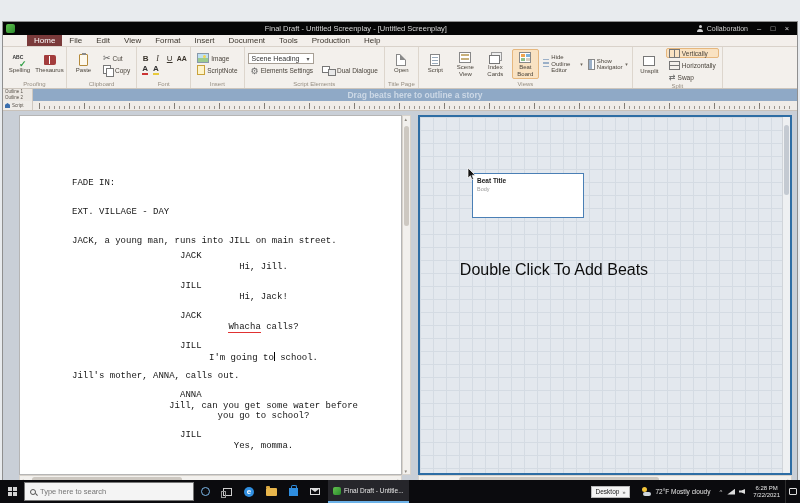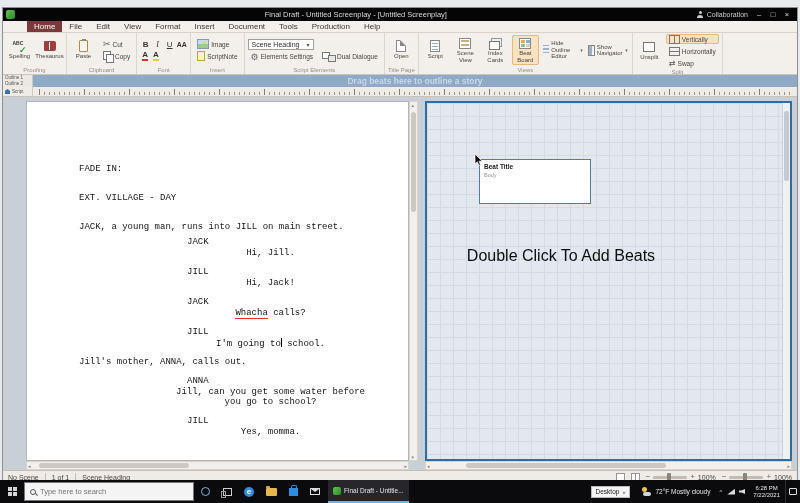--- a/index.html
+++ b/index.html
@@ -2,21 +2,21 @@
 <html><head>
 <meta charset="utf-8">
 <style>
   * { margin:0; padding:0; box-sizing:border-box; }
   html,body { width:800px; height:503px; overflow:hidden; }
   body { background:#e8ebee; font-family:"Liberation Sans", sans-serif; }
 
   .screen { position:relative; width:800px; height:503px; }
 
   
-  .window { position:absolute; left:2px; top:7px; width:796px; height:477px;
+  .window { position:absolute; left:2px; top:21px; width:796px; height:477px;
             background:#f1eeea; border:1px solid #8f8f8f; display:flex; flex-direction:column; }
 
   .titlebar { height:13px; background:#050505; color:#e6e6e6; display:flex; align-items:center;
               font-size:7.5px; padding:0 3px; gap:4px; flex:0 0 auto; }
   .app-icon { width:9px; height:9px; border-radius:2px; background:linear-gradient(135deg,#63c24e,#2a8b2d); flex:0 0 auto; }
   .tb-title { flex:1; text-align:center; color:#d8d8d8; white-space:nowrap; overflow:hidden; }
   .collab { display:flex; align-items:center; gap:3px; font-size:7px; color:#cfcfcf; }
   .person-ic { width:7px; height:7px; position:relative; }
   .person-ic::before { content:""; position:absolute; left:2px; top:0; width:3px; height:3px; border-radius:50%; background:#cfcfcf; }
   .person-ic::after { content:""; position:absolute; left:0.5px; bottom:0; width:6px; height:3px; border-radius:3px 3px 0 0; background:#cfcfcf; }
@@ -101,21 +101,21 @@
   .ruler-row { height:10px; display:flex; flex:0 0 auto; background:#efece8; border-bottom:1px solid #c9c2ba; }
   .rail-bottom { width:30px; border-right:1px solid #cfc8c0; display:flex; align-items:center; gap:2px; padding:0 2px; font-size:4.5px; color:#5a544c; }
   .lvl-marker { width:5px; height:5px; background:#3b6fae; clip-path:polygon(50% 0,100% 35%,100% 100%,0 100%,0 35%); }
   .ruler { flex:1; position:relative; }
   .ruler::before { content:""; position:absolute; left:6px; right:6px; bottom:1px; height:3px;
                    background:repeating-linear-gradient(90deg,#9a958e 0 1px,transparent 1px 5px); }
   .ruler::after { content:""; position:absolute; left:6px; right:6px; bottom:1px; height:6px;
                   background:repeating-linear-gradient(90deg,#827d76 0 1px,transparent 1px 45px); }
 
   
-  .content { flex:1; display:flex; background:#c9cfd7; padding:4px 5px 0 23px; min-height:0; }
+  .content { flex:1; display:flex; background:#c9cfd7; padding:4px 5px 0 16px; min-height:0; }
 
   .script-pane { width:392px; position:relative; margin-right:7px; flex:0 0 auto; }
   .page { position:absolute; left:0; top:0; right:9px; bottom:9px; background:#fff; border:1px solid #b5b5b5;
           overflow:hidden; padding-top:62px; font-family:"Liberation Mono","DejaVu Sans Mono",monospace; font-size:9px; color:#161616; }
   .ln { height:10px; line-height:10px; white-space:pre; }
   .action { margin-left:52px; }
   .character { margin-left:160px; margin-bottom:1px; }
   .dialogue { margin-left:106px;text-align:center; }
   .gap-lg { margin-bottom:19px; } .gap-md { margin-bottom:9px; } .gap-sm { margin-bottom:5px; }
   .misspell { border-bottom:1px solid #e03131; }

